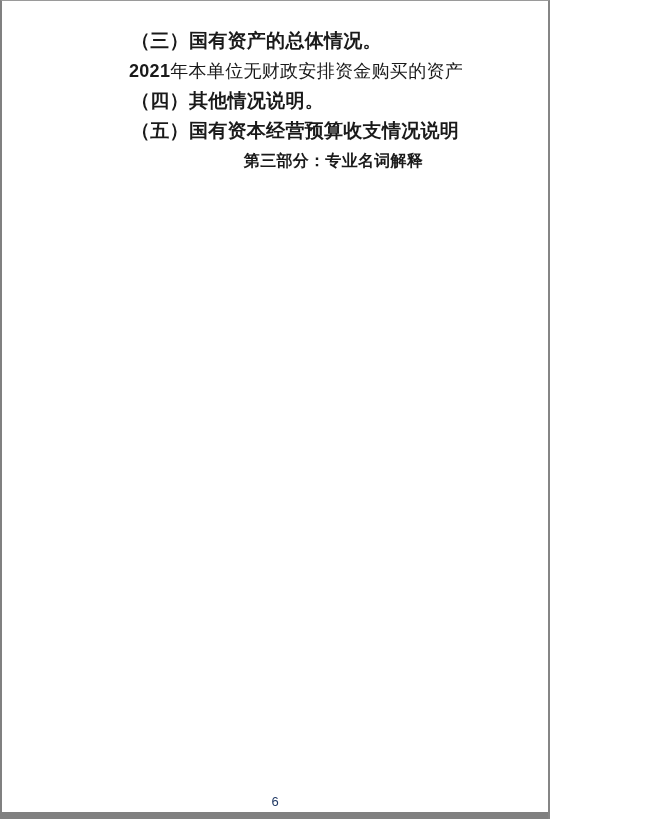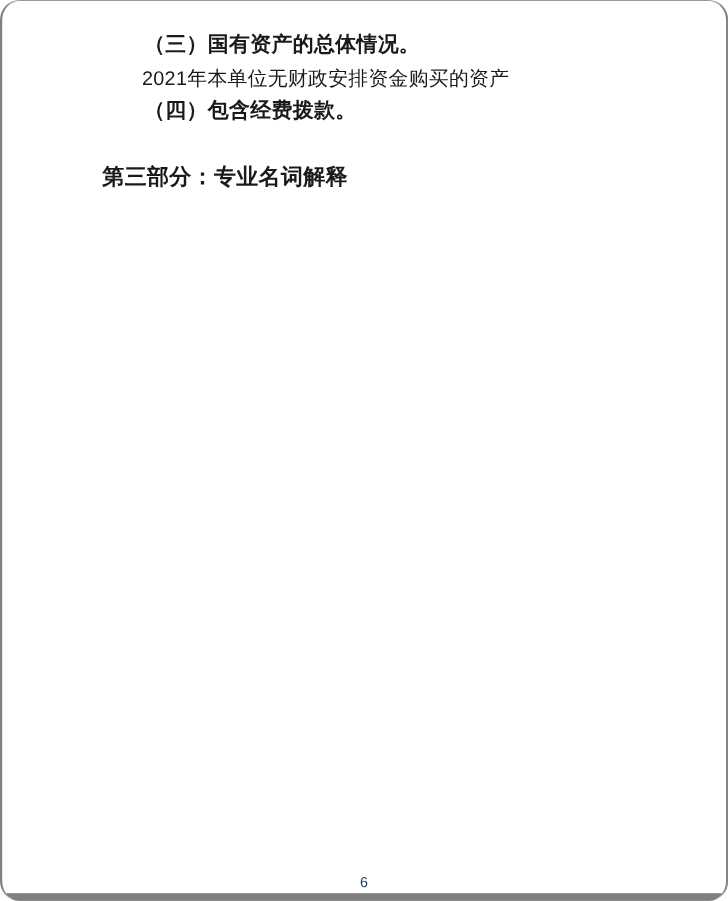--- a/index.html
+++ b/index.html
@@ -1,28 +1,27 @@
 <!DOCTYPE html>
 <html><head>
 <meta charset="utf-8">
 <style>
   html, body { margin: 0; padding: 0; background: #ffffff; }
   .canvas {
     position: relative;
-    width: 662px;
+    width: 550px;
     height: 819px;
     background: #ffffff;
     box-sizing: border-box;
     border-top: 1px solid #9a9a9a;
     border-left: 2px solid #808080;
     border-right: 2px solid #858585;
     overflow: hidden;
     font-family: "Liberation Serif", "DejaVu Serif", serif;
     color: #1a1a1a;
-    border-radius: 18px;
   }
   .content {
     position: absolute;
     left: 91px;
     top: 25px;
     width: 481px;
   }
   .block {
     font-size: 18px;
     line-height: 30px;
@@ -34,29 +33,28 @@
     text-indent: 2em;
   }
   .heading {
     font-weight: 700;
     text-indent: 2em;
     font-size: 19px;
     font-family: "Liberation Sans", "DejaVu Sans", sans-serif;
   }
   .center-heading {
     font-weight: 700;
-    text-align: left;
+    text-align: center;
     text-indent: 0;
-    font-size: 20px;
-    margin-top: 30px;
+    font-size: 16px;
     font-family: "Liberation Sans", "DejaVu Sans", sans-serif;
   }
   .num {
     font-family: "Liberation Sans", "DejaVu Sans", sans-serif;
-    font-weight: 400;
+    font-weight: 700;
   }
   .para:first-child .num { font-weight: 400; font-family: "Liberation Serif", serif; }
   .page-number {
     position: absolute;
     left: 0;
     right: 0;
     bottom: 10px;
     text-align: center;
     font-size: 13px;
     font-family: "Liberation Sans", "DejaVu Sans", sans-serif;
@@ -70,18 +68,19 @@
     background: #808080;
   }
 </style>
 </head>
 <body>
 
 <div class="canvas">
   <div class="content" id="content">
       <div class="block heading">（三）国有资产的总体情况。</div>
       <div class="block para"><span class="num">2021</span>年本单位无财政安排资金购买的资产</div>
-      <div class="block heading">（四）包含经费拨款。</div>
+      <div class="block heading">（四）其他情况说明。</div>
+      <div class="block heading">（五）国有资本经营预算收支情况说明</div>
       <div class="block center-heading">第三部分：专业名词解释</div>
     </div>
   <div class="page-number" style="color: rgb(31, 56, 100);">6</div>
   <div class="bottom-edge" style="background: rgb(128, 128, 128);"></div>
 </div>
 
 </body></html>

